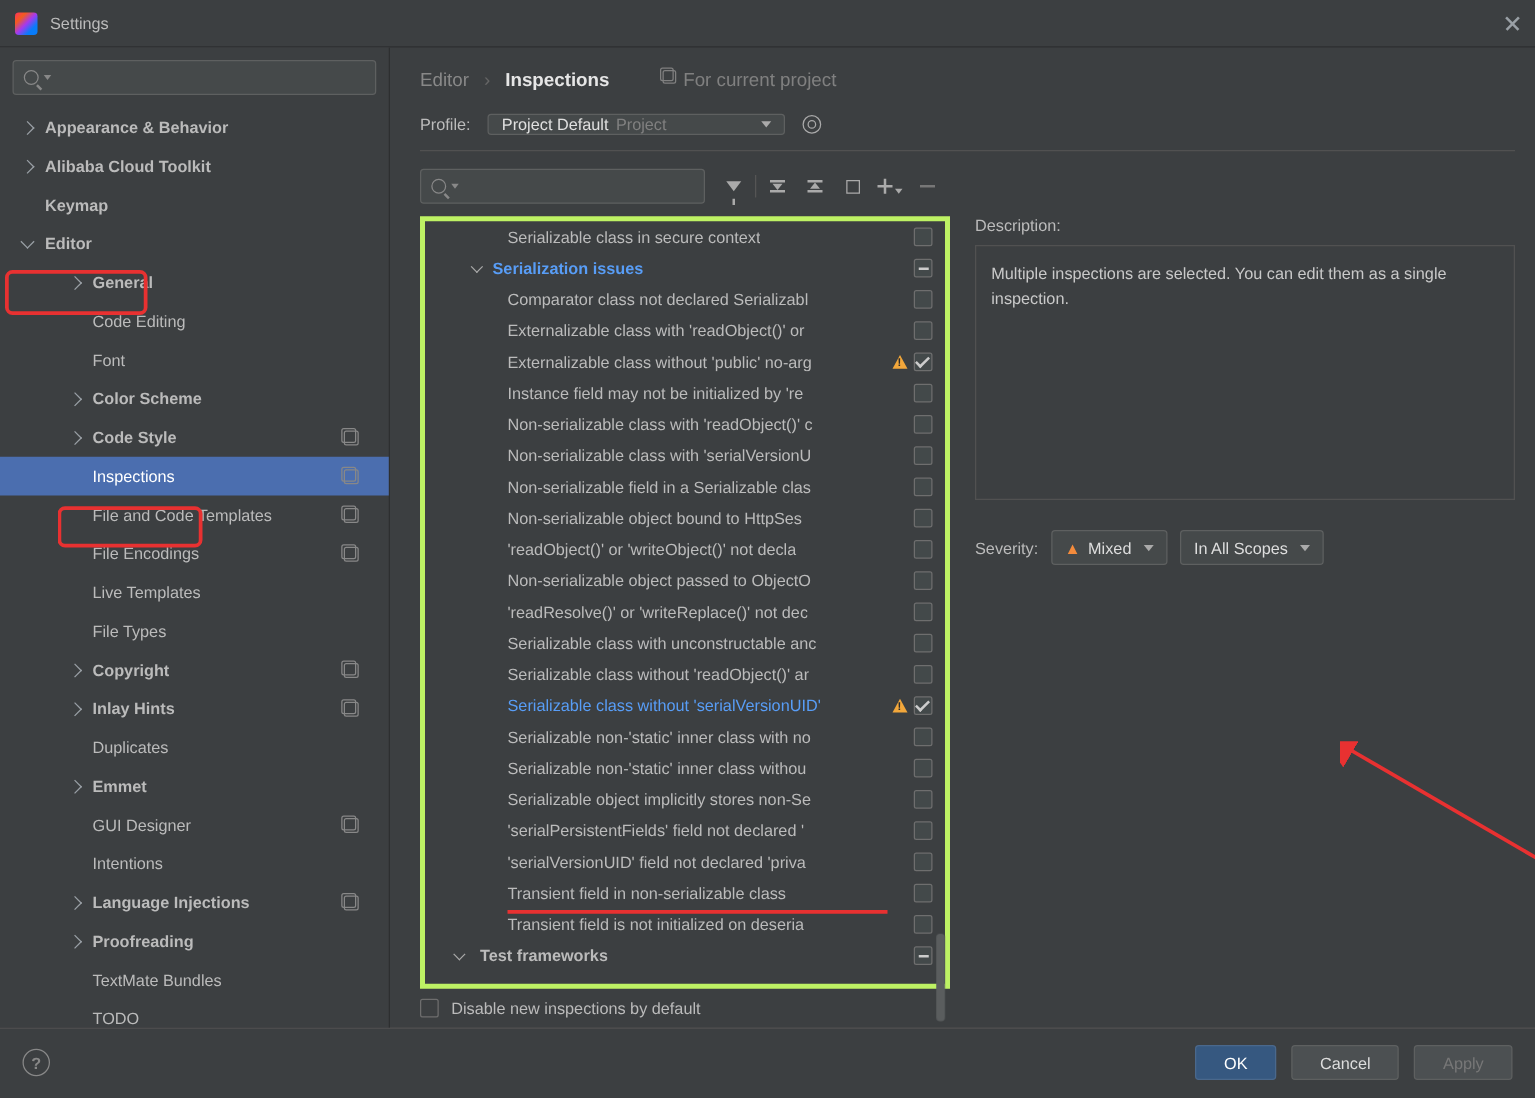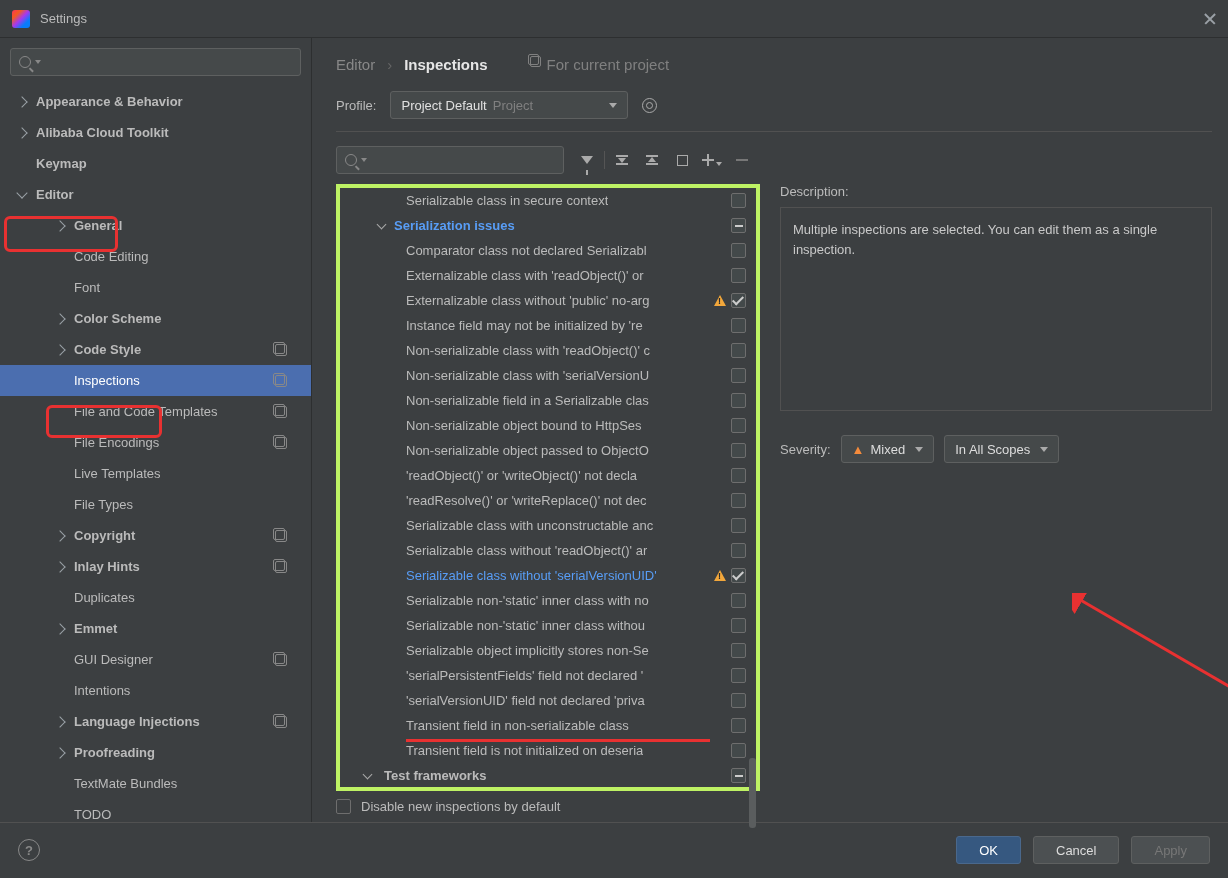--- a/index.html
+++ b/index.html
@@ -41,21 +41,21 @@
 .breadcrumb { display:flex; align-items:center; gap:12px; font-size:15px; margin-bottom:18px; }
 .breadcrumb .crumb0 { color:#888; }
 .breadcrumb .sep { color:#666; }
 .breadcrumb .crumb1 { color:#e6e6e6; font-weight:bold; }
 .breadcrumb .proj { color:#808080; margin-left:30px; display:flex; align-items:flex-start; gap:6px; }
 .copy-ic { width:11px; height:11px; border:1px solid #808080; border-radius:2px; position:relative; }
 .copy-ic::after{ content:""; position:absolute; width:9px; height:9px; border:1px solid #808080; border-radius:2px; top:-3px; left:-3px; }
 
 .profile-row { display:flex; align-items:center; gap:14px; padding-bottom:12px; border-bottom:1px solid #515151; }
 .profile-row .lbl { color:#bbb; }
-.profile-select { background:#45494a; border:1px solid #5e6060; border-radius:3px; height:28px; width:238px; padding:0 10px; display:flex; align-items:center; gap:6px; }
+.profile-select { background:#45494a; border:1px solid #5e6060; border-radius:3px; height:17px; width:238px; padding:0 10px; display:flex; align-items:center; gap:6px; }
 .profile-select .pd { color:#e0e0e0; }
 .profile-select .grey { color:#808080; }
 .profile-select .dd { margin-left:auto; border-left:4px solid transparent; border-right:4px solid transparent; border-top:5px solid #aaa; }
 .gear { width:15px; height:15px; border:1.5px solid #aaa; border-radius:50%; position:relative; }
 .gear::after{ content:""; position:absolute; width:5px;height:5px; border:1.5px solid #aaa; border-radius:50%; top:3px; left:3px;}
 
 .toolbar-row { display:flex; align-items:center; margin-top:14px; }
 .insp-search { width:228px; }
 .tb-btns { display:flex; align-items:center; gap:0; margin-left:8px; }
 .tb-btn { width:30px; height:24px; display:flex; align-items:center; justify-content:center; color:#aaa; cursor:pointer; }
@@ -328,25 +328,25 @@
             </div>
             <div class="insp-item">
               <span class="txt">Non-serializable field in a Serializable clas</span>
               <span class="cb"></span>
             </div>
             <div class="insp-item">
               <span class="txt">Non-serializable object bound to HttpSes</span>
               <span class="cb"></span>
             </div>
             <div class="insp-item">
+              <span class="txt">'readObject()' or 'writeObject()' not decla</span>
+              <span class="cb"></span>
+            </div>
+            <div class="insp-item">
               <span class="txt">Non-serializable object passed to ObjectO</span>
-              <span class="cb"></span>
-            </div>
-            <div class="insp-item">
-              <span class="txt">'readObject()' or 'writeObject()' not decla</span>
               <span class="cb"></span>
             </div>
             <div class="insp-item">
               <span class="txt">'readResolve()' or 'writeReplace()' not dec</span>
               <span class="cb"></span>
             </div>
             <div class="insp-item">
               <span class="txt">Serializable class with unconstructable anc</span>
               <span class="cb"></span>
             </div>

